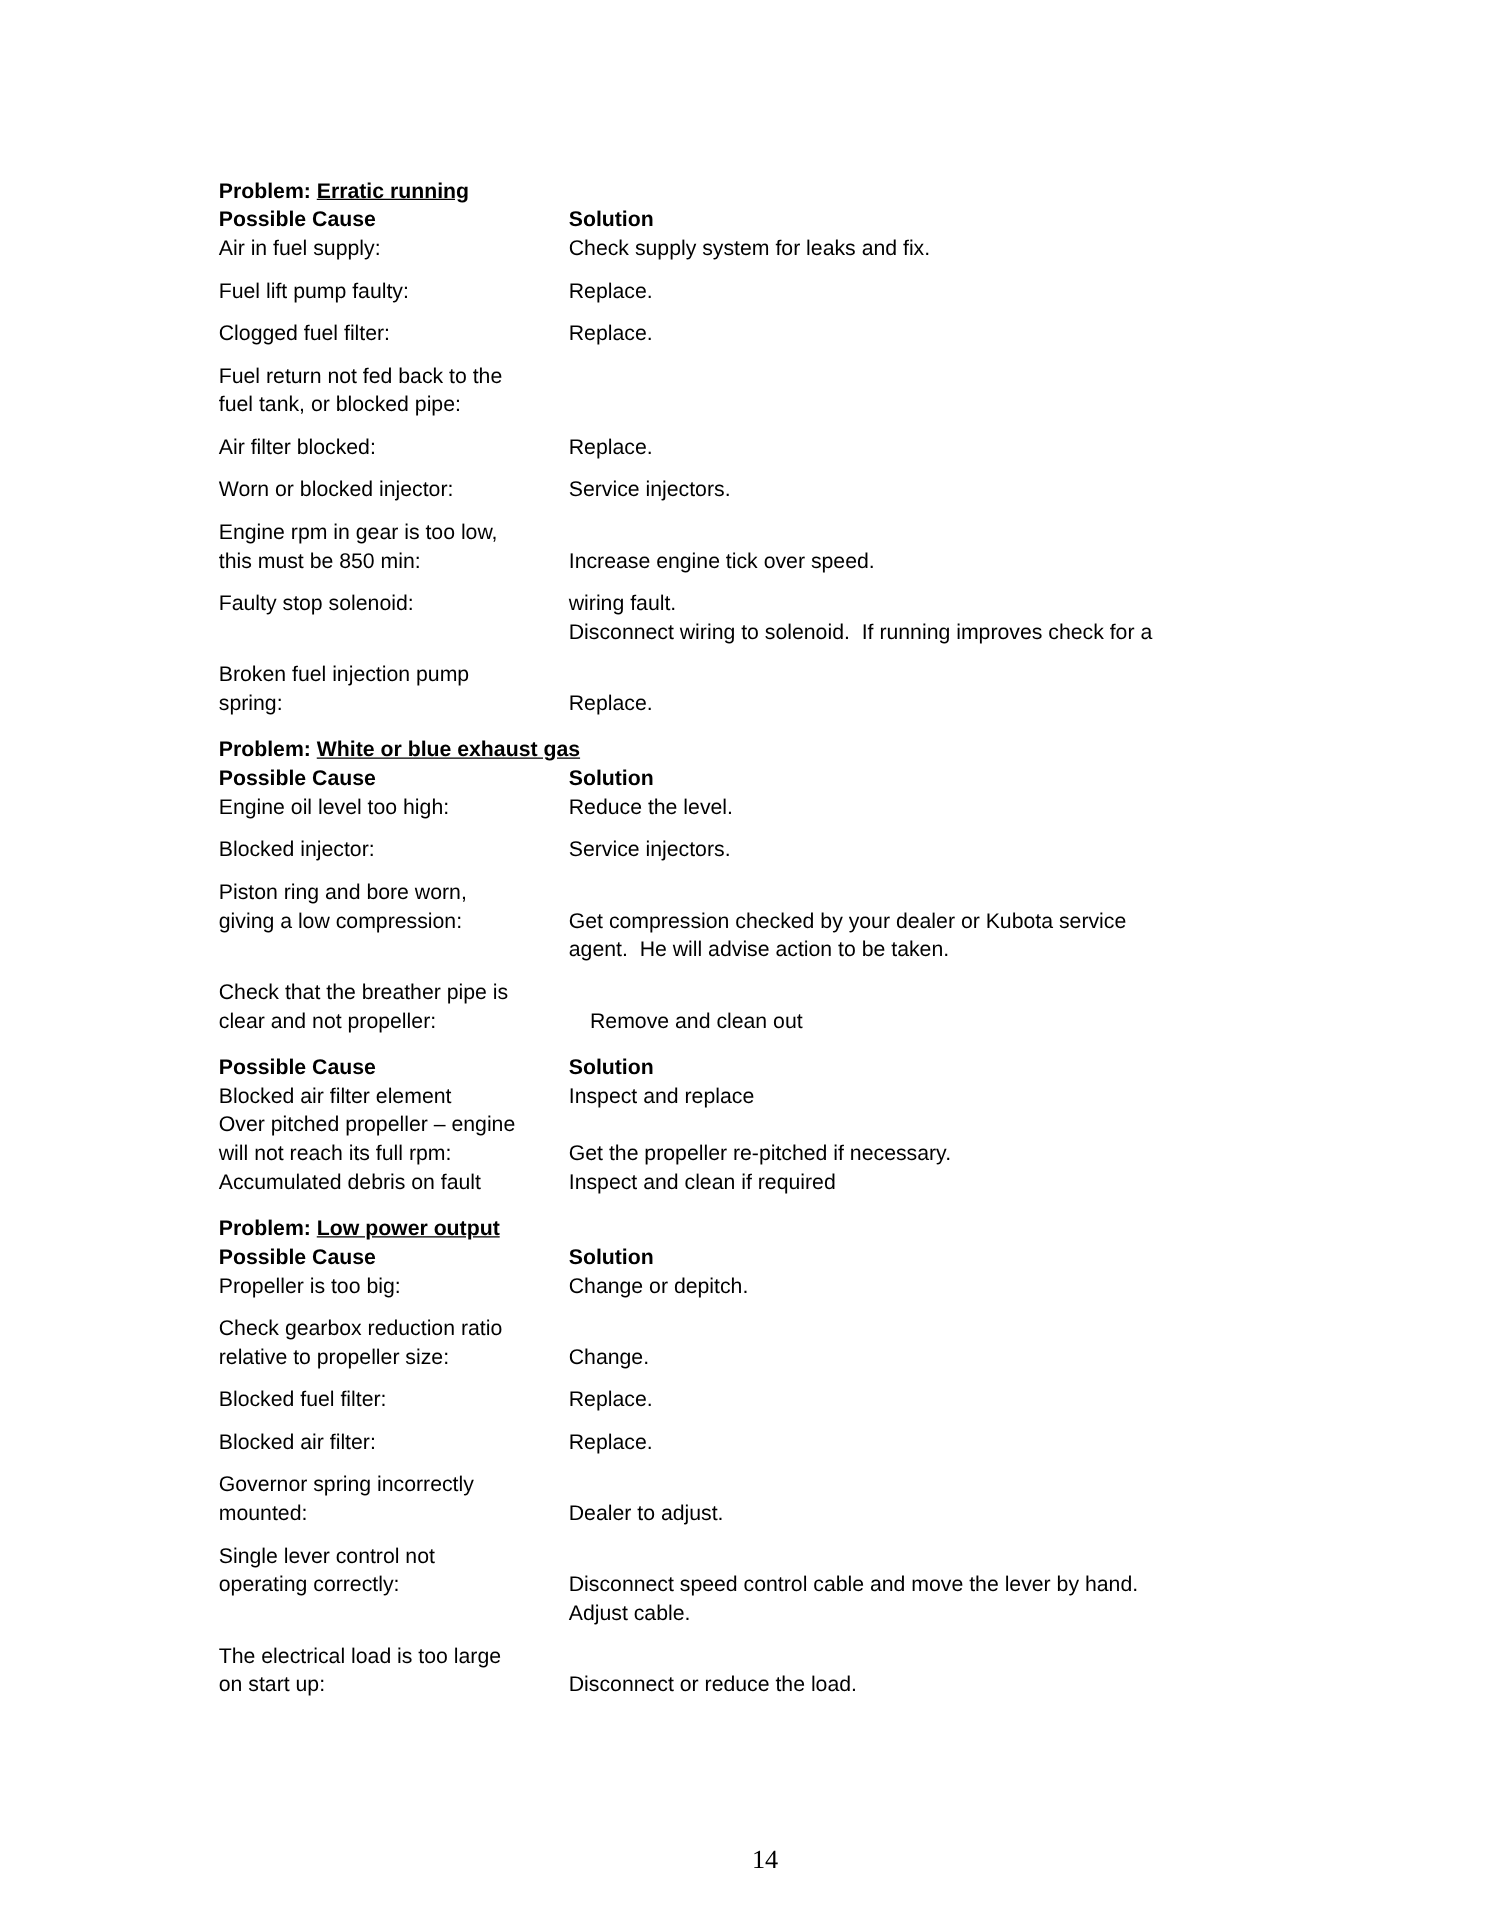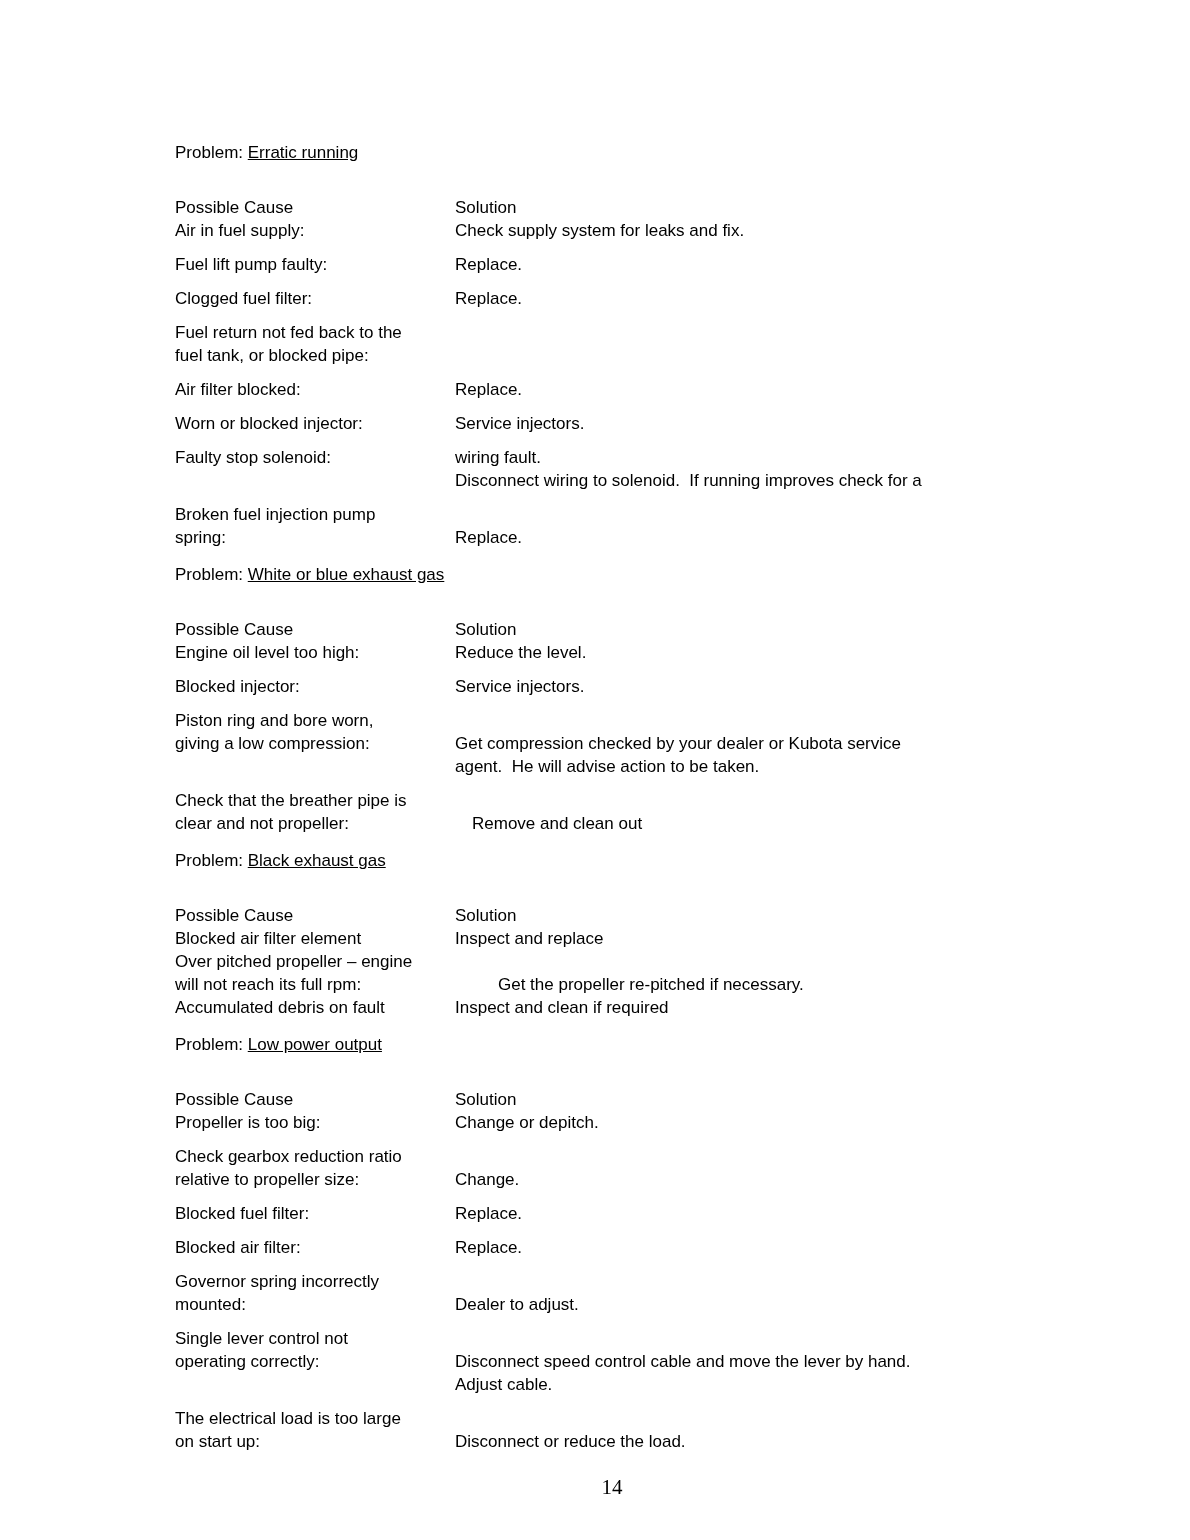--- a/index.html
+++ b/index.html
@@ -19,21 +19,21 @@
     overflow: hidden;
   }
   .content {
     position: absolute;
     left: 175px;
     top: 141px;
     width: 845px;
   }
   .section { margin-top: 14px; }
   .section:first-child { margin-top: 0; }
-  .bold { font-weight: normal; margin-top: 32px; }
+  .bold { font-weight: bold; }
   .underline { text-decoration: underline; }
   .row {
     display: grid;
     grid-template-columns: 280px 1fr;
     align-items: start;
   }
   .row.gap { margin-top: 11px; }
   .line { white-space: pre-wrap; }
   .cell { min-height: 23px; }
   .page-number {
@@ -99,20 +99,29 @@
         <div class="row gap">
           <div class="cell">
             <div class="line">Worn or blocked injector:</div>
           </div>
           <div class="cell">
             <div class="line">Service injectors.</div>
           </div>
         </div>
         <div class="row gap">
           <div class="cell">
+            <div class="line">Engine rpm in gear is too low,</div>
+            <div class="line">this must be 850 min:</div>
+          </div>
+          <div class="cell" style="padding-top: 23px;">
+            <div class="line">Increase engine tick over speed.</div>
+          </div>
+        </div>
+        <div class="row gap">
+          <div class="cell">
             <div class="line">Faulty stop solenoid:</div>
           </div>
           <div class="cell">
             <div class="line">wiring fault.</div>
             <div class="line">Disconnect wiring to solenoid.  If running improves check for a</div>
           </div>
         </div>
         <div class="row gap">
           <div class="cell">
             <div class="line">Broken fuel injection pump</div>
@@ -159,39 +168,38 @@
           <div class="cell">
             <div class="line">Check that the breather pipe is</div>
             <div class="line">clear and not propeller:</div>
           </div>
           <div class="cell" style="padding-top: 23px; margin-left: 17px;">
             <div class="line">Remove and clean out</div>
           </div>
         </div>
       </section>
       <section class="section">
-        <div class="heading"><span class="bold">Problem: </span><span class="bold underline">Black exhaust gas</span></div>
         <div class="row">
           <div class="bold cell">Possible Cause</div>
           <div class="bold cell">Solution</div>
         </div>
         <div class="row">
           <div class="cell">
             <div class="line">Blocked air filter element</div>
           </div>
           <div class="cell">
             <div class="line">Inspect and replace</div>
           </div>
         </div>
         <div class="row">
           <div class="cell">
             <div class="line">Over pitched propeller – engine</div>
             <div class="line">will not reach its full rpm:</div>
           </div>
-          <div class="cell" style="padding-top: 23px; margin-left: 43px;">
+          <div class="cell" style="padding-top: 23px;">
             <div class="line">Get the propeller re-pitched if necessary.</div>
           </div>
         </div>
         <div class="row">
           <div class="cell">
             <div class="line">Accumulated debris on fault</div>
           </div>
           <div class="cell">
             <div class="line">Inspect and clean if required</div>
           </div>

